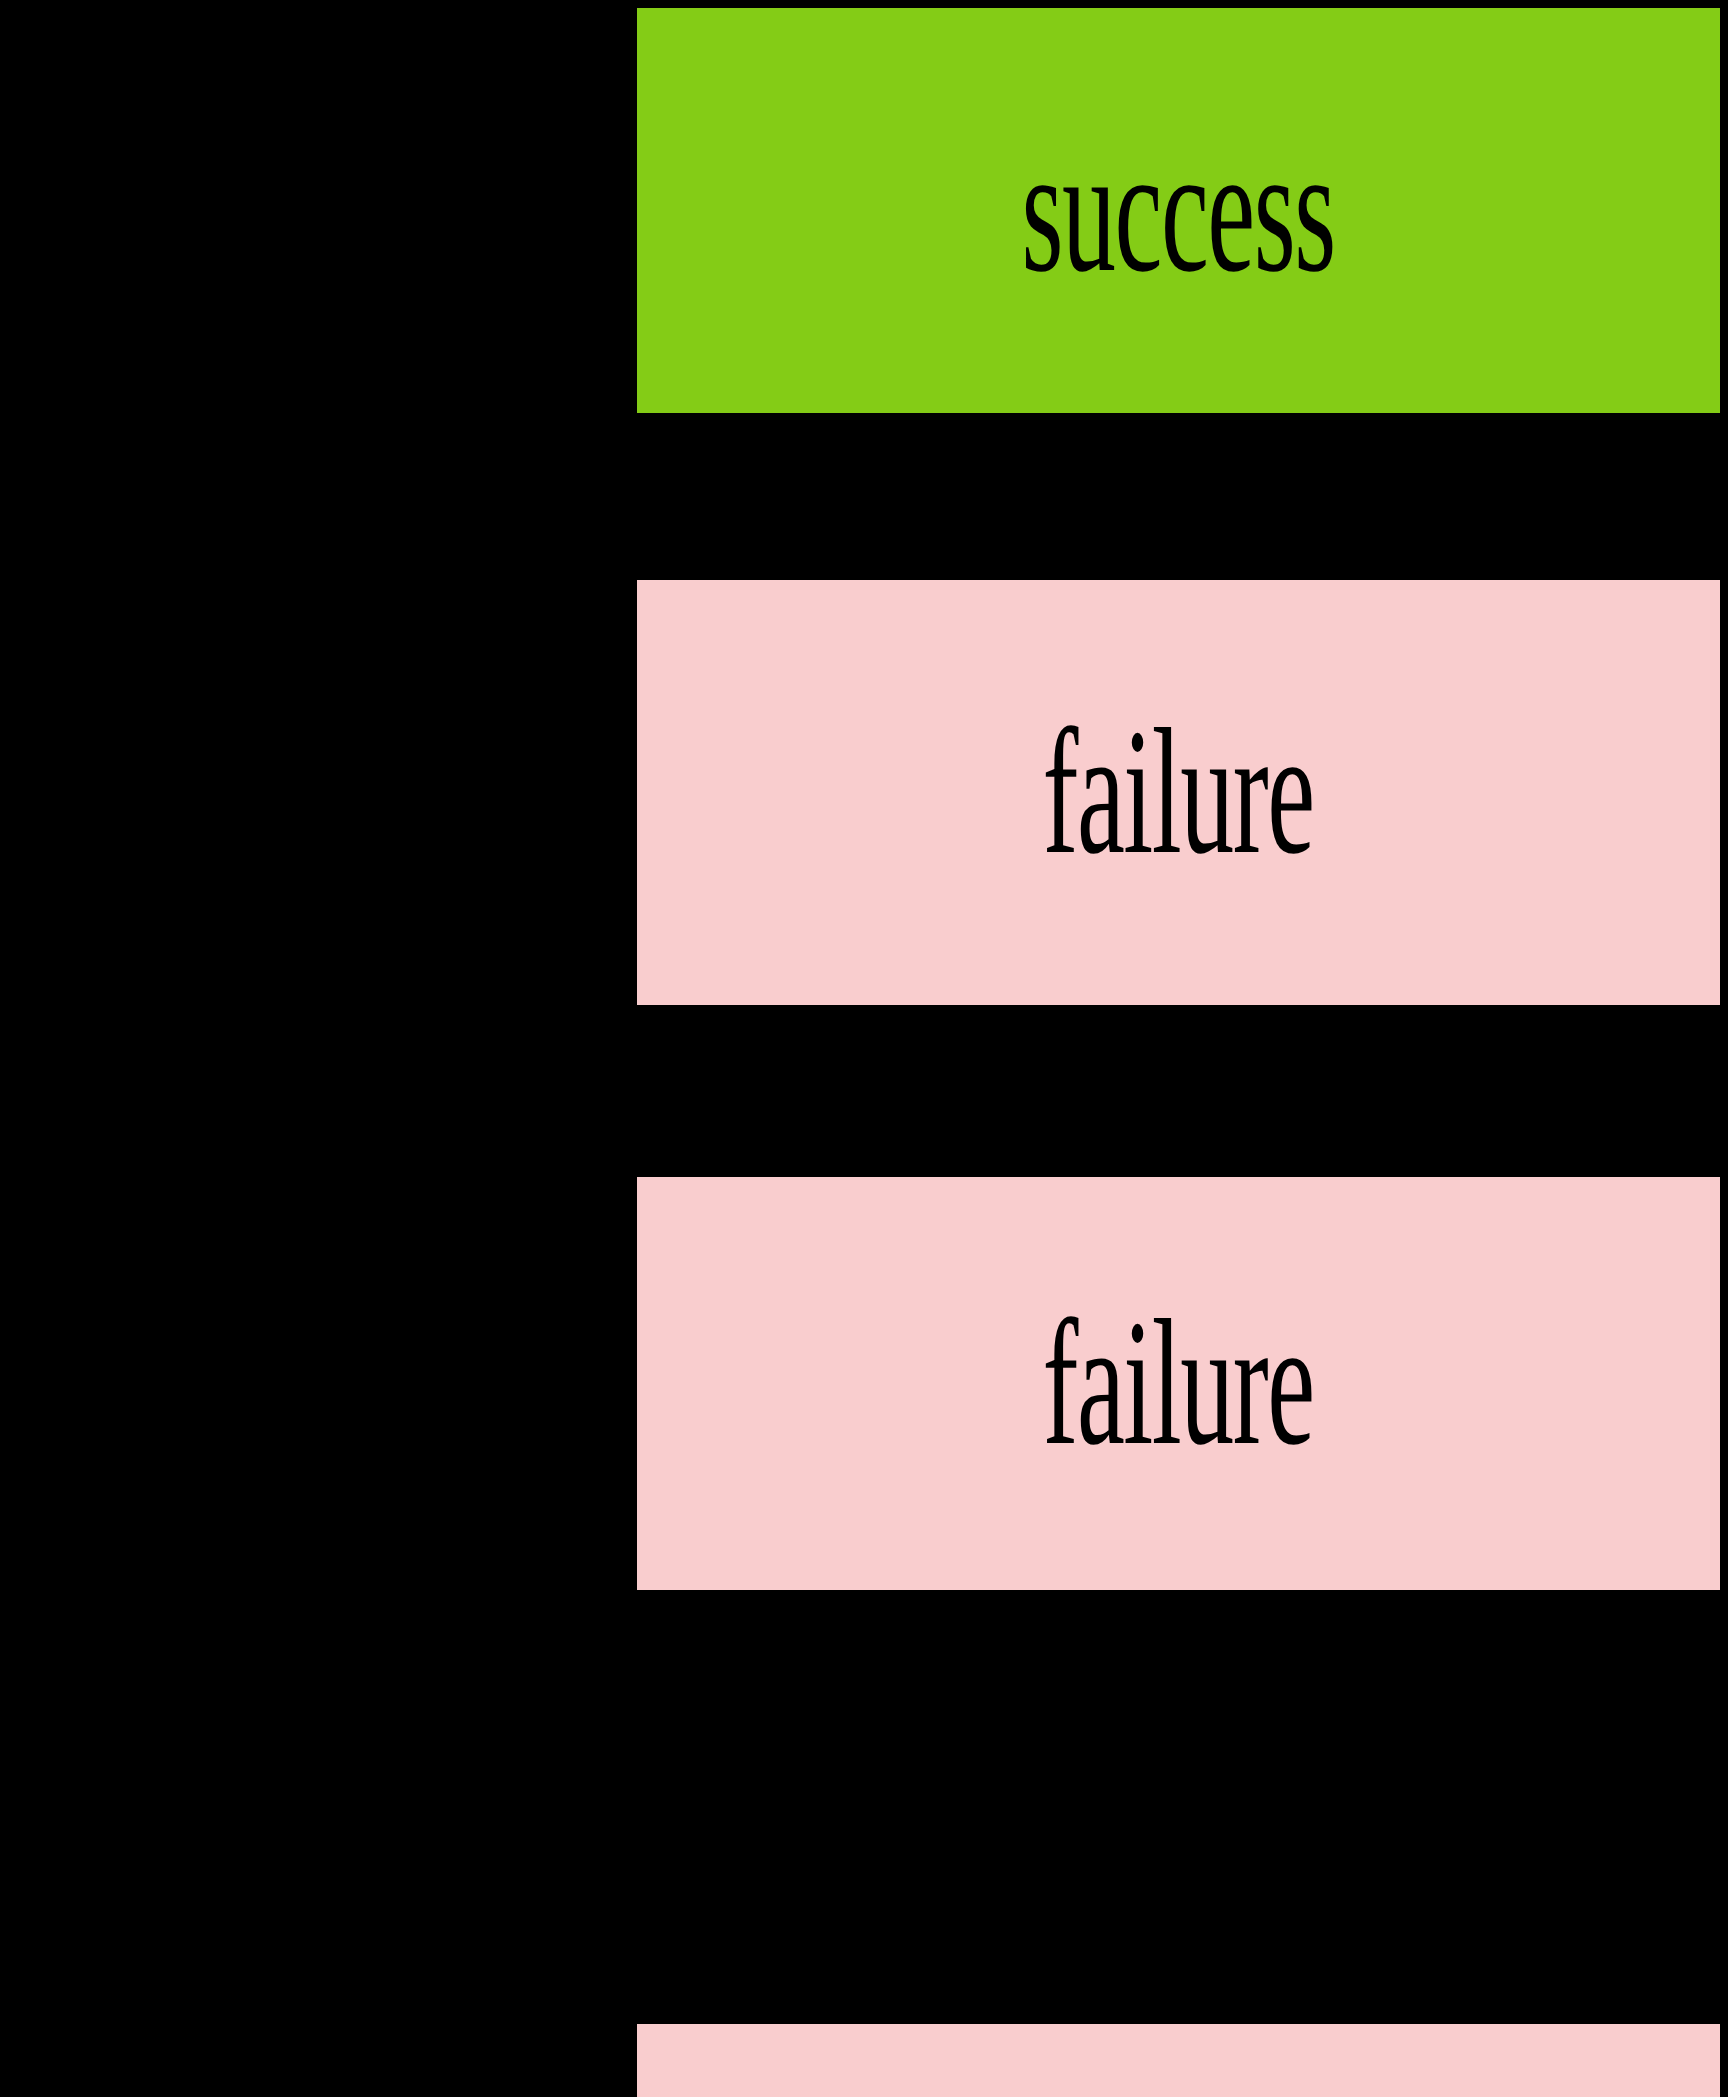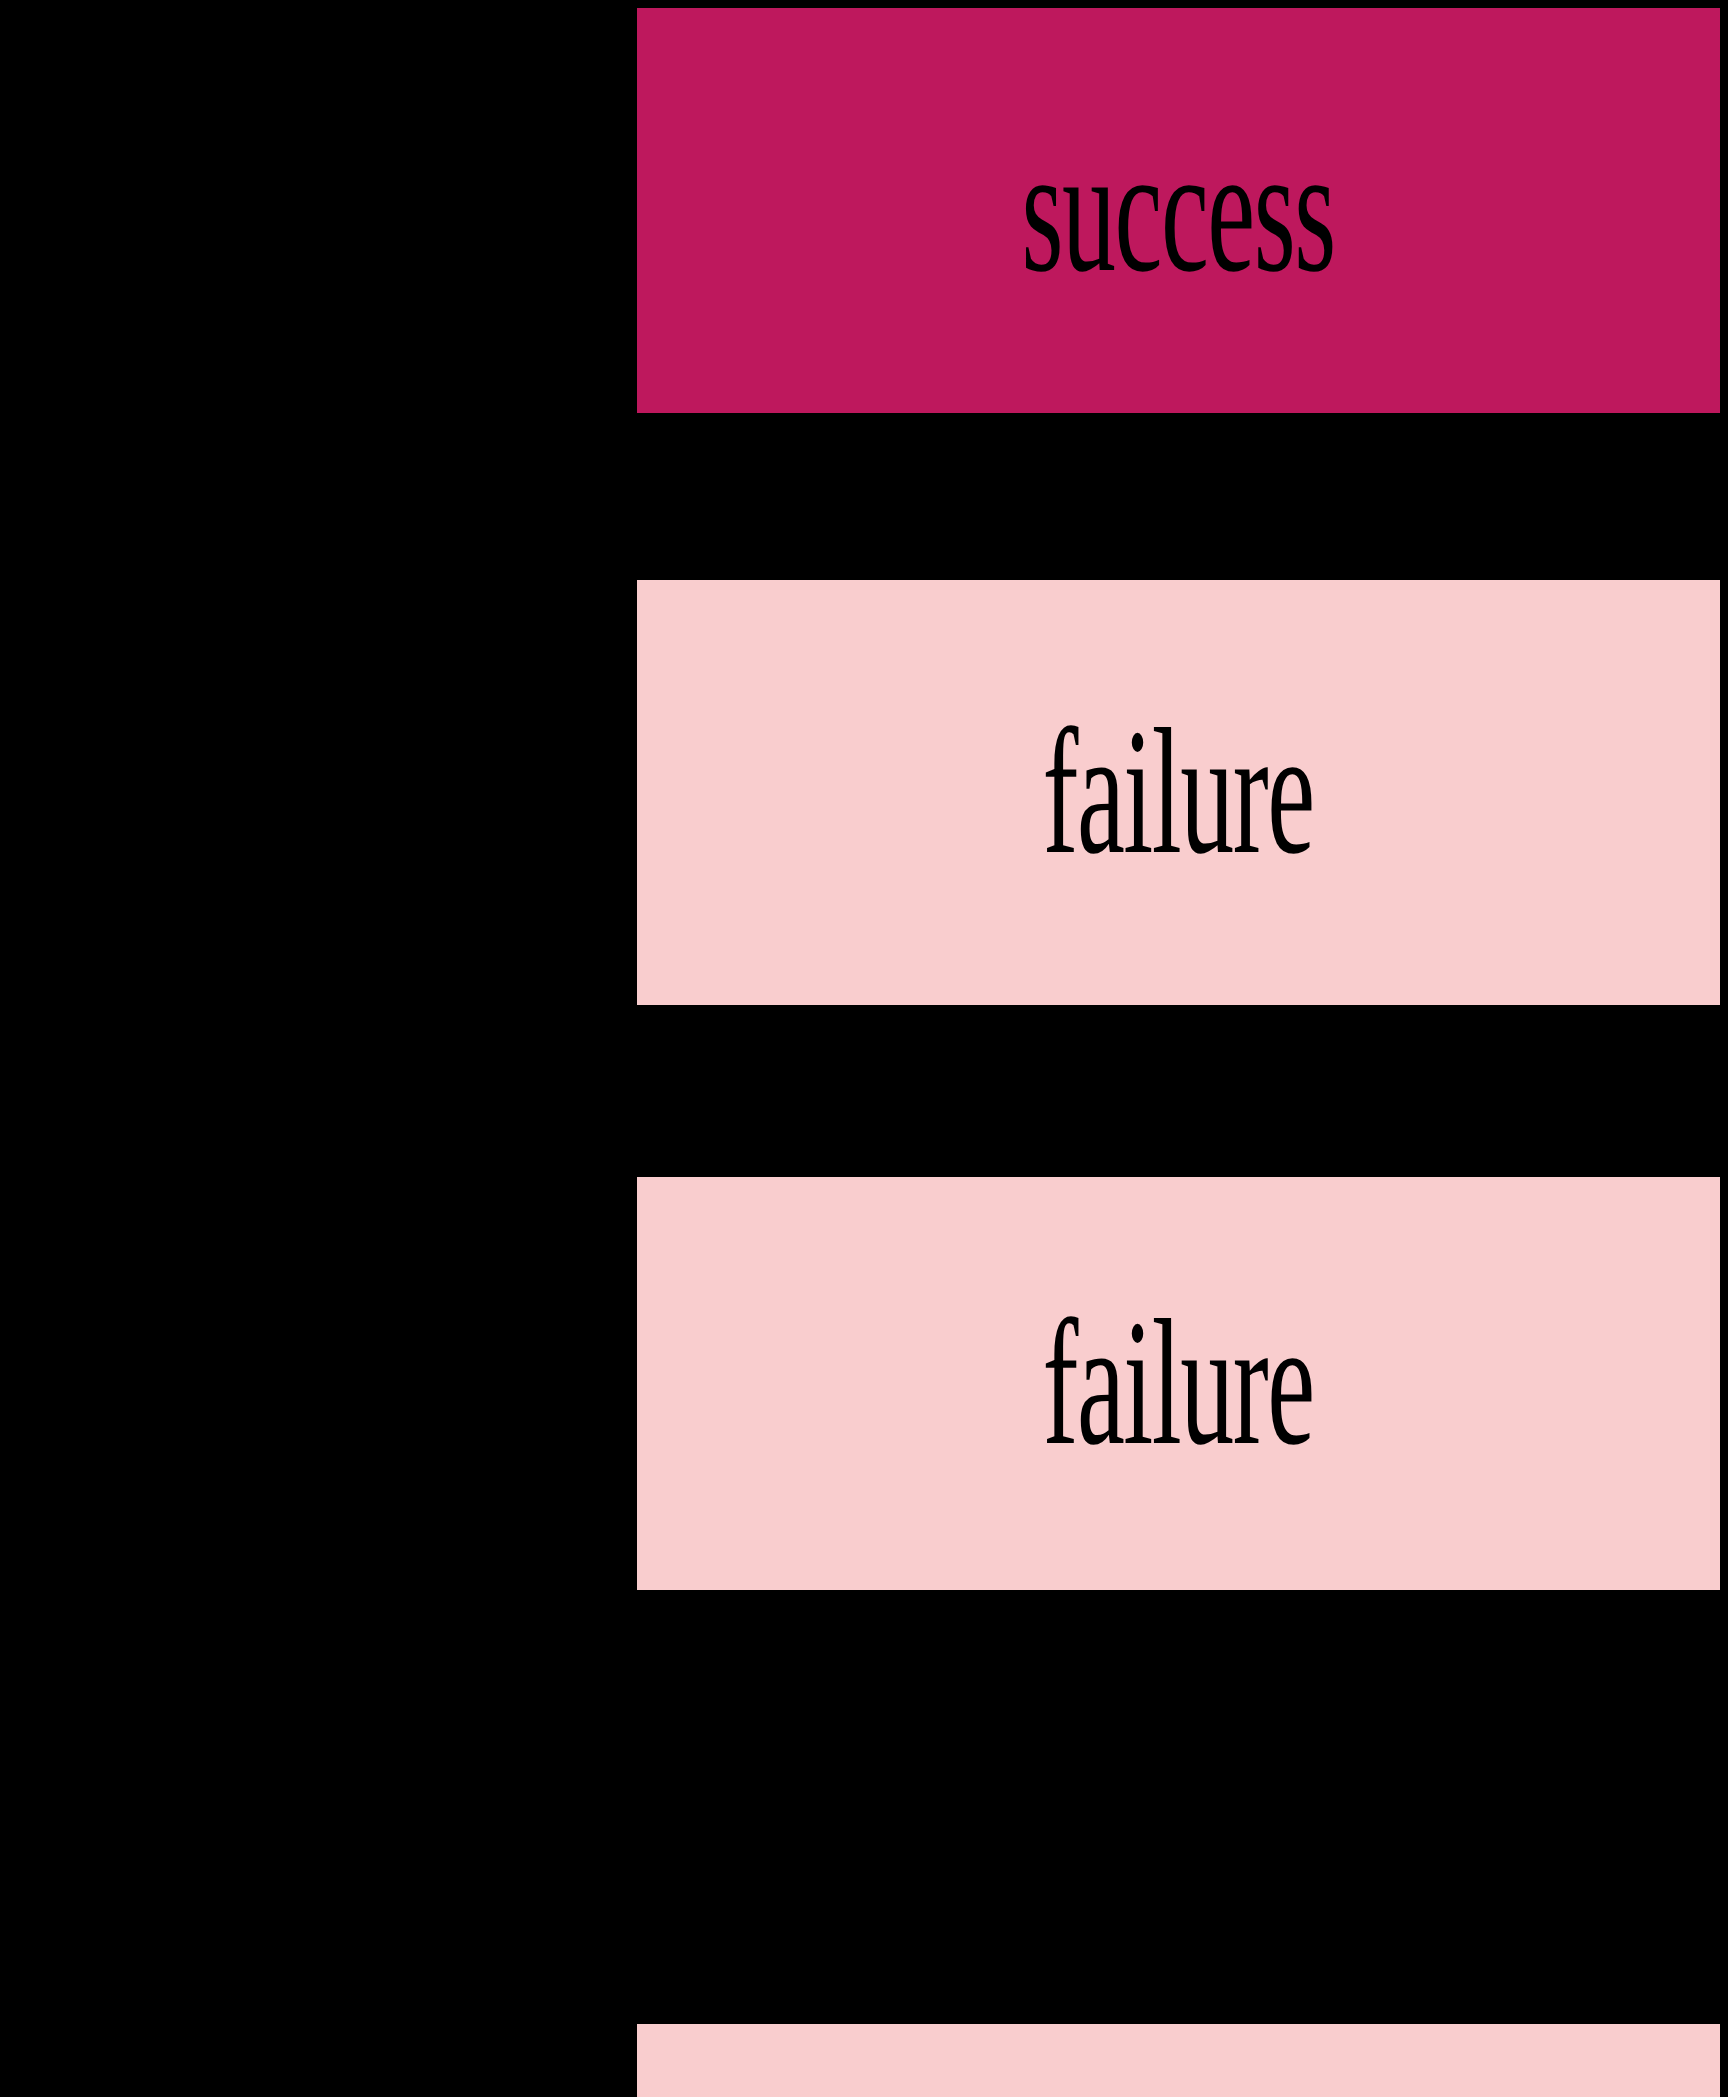--- a/index.html
+++ b/index.html
@@ -40,21 +40,21 @@
     font-size: 180px;
     line-height: 0.88;
     letter-spacing: -2.5px;
     transform: scaleX(0.60);
     transform-origin: center center;
     white-space: nowrap;
     text-rendering: geometricPrecision;
   }
 
   
-  #chip-success  { top: 7.6px;   height: 406px;  background: #be185d; }
+  #chip-success  { top: 7.6px;   height: 406px;  background: #84cc16; }
   #chip-failure-1{ top: 580px; height: 425px; background: #f9cdce; }
   #chip-failure-2{ top: 1177px; height: 413px;  background: #f9cdce; }
   #chip-failure-3{ top: 2024px; height: 396px;  background: #f9cdce; }
 
   
   .gap-band {
     position: absolute;
     left: 637px;
     width: 1083px;
     box-sizing: border-box;

